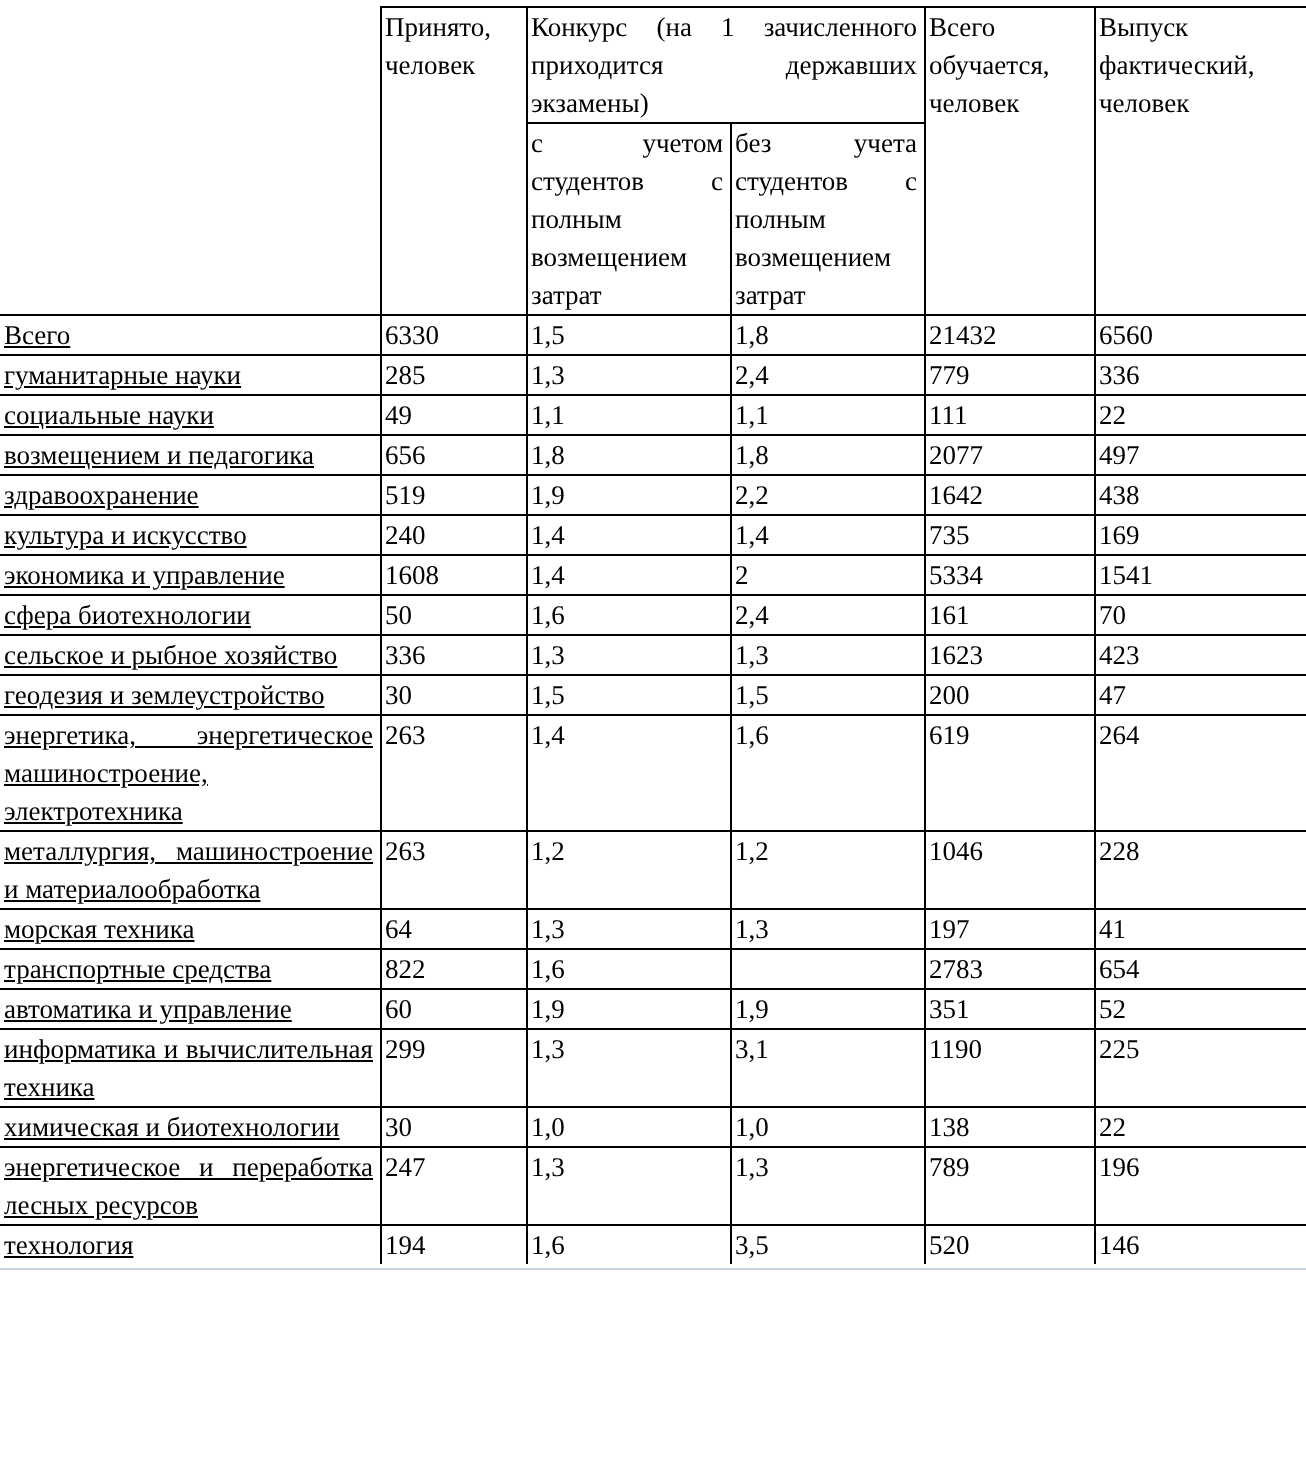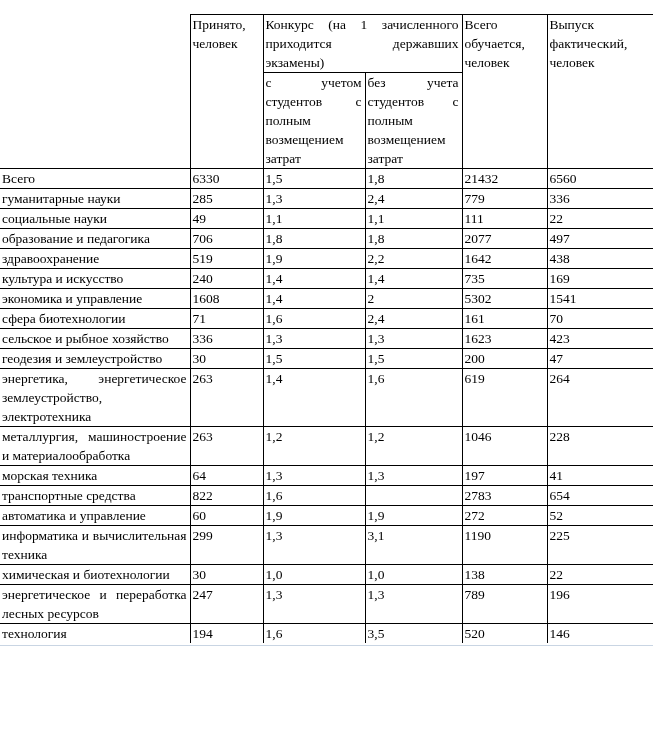--- a/index.html
+++ b/index.html
@@ -10,21 +10,21 @@
   body {
     width: 653px;
     height: 730px;
     overflow: hidden;
     font-family: "Liberation Serif", "DejaVu Serif", serif;
     font-size: 13.5px;
     line-height: 19px;
     color: #000000;
   }
   .doc {
-    padding-top: 14px;
+    padding-top: 3px;
   }
   table.stats {
     border-collapse: collapse;
     table-layout: fixed;
     width: 653px;
   }
   table.stats th,
   table.stats td {
     border: 1px solid #000000;
     vertical-align: top;
@@ -39,21 +39,21 @@
     border-top: none;
     border-left: none;
   }
   
   table.stats tr > *:first-child { border-left: none; }
   table.stats tr > *:last-child  { border-right: none; }
   
   table.stats tbody tr:last-child td { border-bottom: none; }
 
   td.num-cell { text-align: left; }
-  td.label-cell { text-align: justify; }
+  td.label-cell { text-align: justify; text-decoration: underline; }
 
   .bottom-edge {
     height: 1px;
     background: #c9d5e3;
     margin-top: 2px;
   }
 </style>
 </head>
 <body>
 
@@ -99,22 +99,22 @@
         </tr>
         <tr>
           <td class="label-cell">социальные науки</td>
           <td class="num-cell">49</td>
           <td class="num-cell">1,1</td>
           <td class="num-cell">1,1</td>
           <td class="num-cell">111</td>
           <td class="num-cell">22</td>
         </tr>
         <tr>
-          <td class="label-cell">образование и педагогика</td>
-          <td class="num-cell">706</td>
+          <td class="label-cell">возмещением и педагогика</td>
+          <td class="num-cell">656</td>
           <td class="num-cell">1,8</td>
           <td class="num-cell">1,8</td>
           <td class="num-cell">2077</td>
           <td class="num-cell">497</td>
         </tr>
         <tr>
           <td class="label-cell">здравоохранение</td>
           <td class="num-cell">519</td>
           <td class="num-cell">1,9</td>
           <td class="num-cell">2,2</td>
@@ -127,26 +127,26 @@
           <td class="num-cell">1,4</td>
           <td class="num-cell">1,4</td>
           <td class="num-cell">735</td>
           <td class="num-cell">169</td>
         </tr>
         <tr>
           <td class="label-cell">экономика и управление</td>
           <td class="num-cell">1608</td>
           <td class="num-cell">1,4</td>
           <td class="num-cell">2</td>
-          <td class="num-cell">5302</td>
+          <td class="num-cell">5334</td>
           <td class="num-cell">1541</td>
         </tr>
         <tr>
           <td class="label-cell">сфера биотехнологии</td>
-          <td class="num-cell">71</td>
+          <td class="num-cell">50</td>
           <td class="num-cell">1,6</td>
           <td class="num-cell">2,4</td>
           <td class="num-cell">161</td>
           <td class="num-cell">70</td>
         </tr>
         <tr>
           <td class="label-cell">сельское и рыбное хозяйство</td>
           <td class="num-cell">336</td>
           <td class="num-cell">1,3</td>
           <td class="num-cell">1,3</td>
@@ -155,21 +155,21 @@
         </tr>
         <tr>
           <td class="label-cell">геодезия и землеустройство</td>
           <td class="num-cell">30</td>
           <td class="num-cell">1,5</td>
           <td class="num-cell">1,5</td>
           <td class="num-cell">200</td>
           <td class="num-cell">47</td>
         </tr>
         <tr>
-          <td class="label-cell">энергетика, энергетическое землеустройство, электротехника</td>
+          <td class="label-cell">энергетика, энергетическое машиностроение, электротехника</td>
           <td class="num-cell">263</td>
           <td class="num-cell">1,4</td>
           <td class="num-cell">1,6</td>
           <td class="num-cell">619</td>
           <td class="num-cell">264</td>
         </tr>
         <tr>
           <td class="label-cell">металлургия, машиностроение и материалообработка</td>
           <td class="num-cell">263</td>
           <td class="num-cell">1,2</td>
@@ -191,21 +191,21 @@
           <td class="num-cell">1,6</td>
           <td class="num-cell"></td>
           <td class="num-cell">2783</td>
           <td class="num-cell">654</td>
         </tr>
         <tr>
           <td class="label-cell">автоматика и управление</td>
           <td class="num-cell">60</td>
           <td class="num-cell">1,9</td>
           <td class="num-cell">1,9</td>
-          <td class="num-cell">272</td>
+          <td class="num-cell">351</td>
           <td class="num-cell">52</td>
         </tr>
         <tr>
           <td class="label-cell">информатика и вычислительная техника</td>
           <td class="num-cell">299</td>
           <td class="num-cell">1,3</td>
           <td class="num-cell">3,1</td>
           <td class="num-cell">1190</td>
           <td class="num-cell">225</td>
         </tr>

